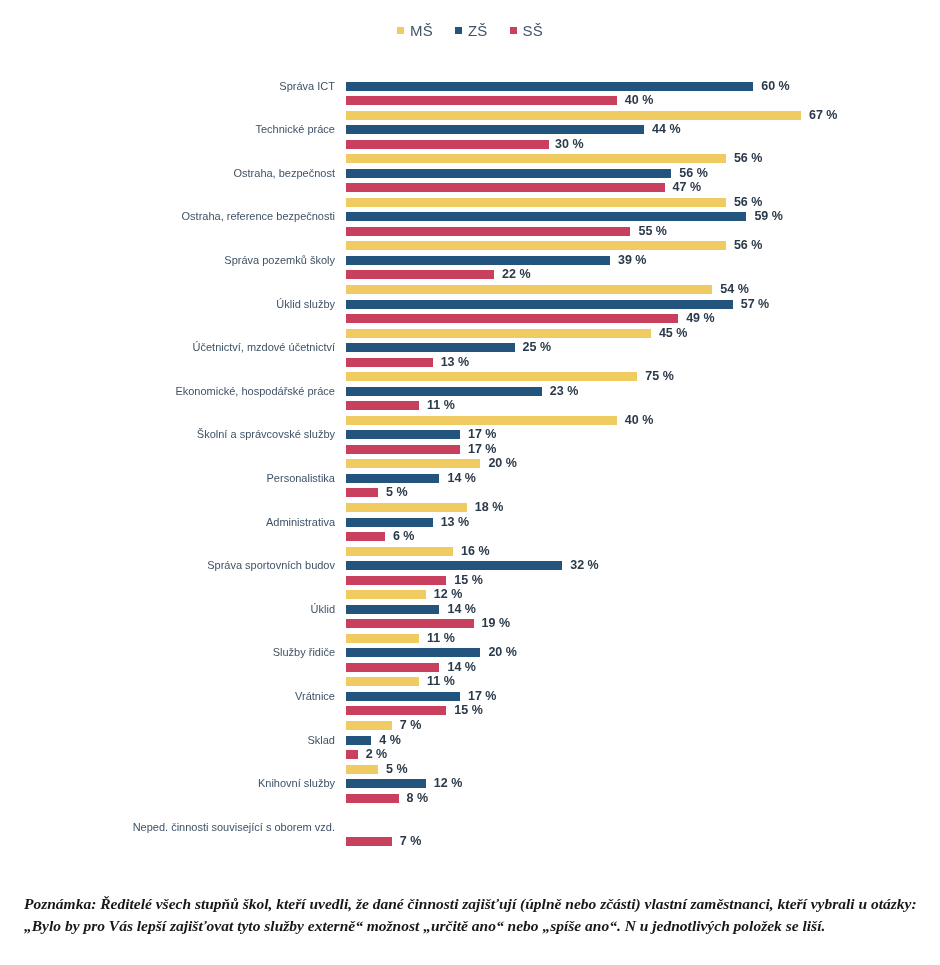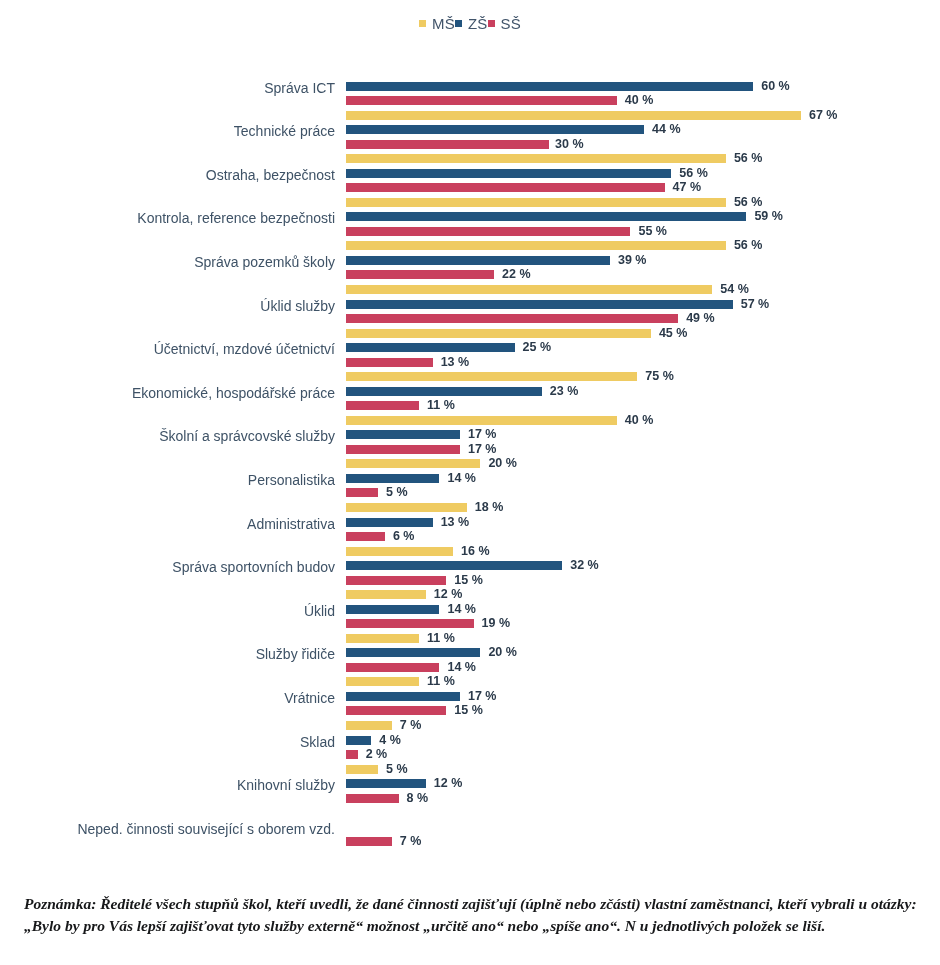--- a/index.html
+++ b/index.html
@@ -18,21 +18,22 @@
 
   
   #legend {
     position: absolute;
     left: 0;
     top: 8px;
     width: 940px;
     height: 30px;
     display: flex;
     justify-content: center;
-    align-items: center;
+    align-items: flex-end;
+    gap: 22px;
   }
   .legend-item {
     display: flex;
     align-items: center;
     gap: 6px;
   }
   .legend-swatch {
     width: 7px;
     height: 7px;
     display: block;
@@ -56,21 +57,21 @@
     position: absolute;
     left: 0;
     width: 940px;
     height: 43px;
   }
   .cat-label {
     position: absolute;
     left: 0;
     width: 335px;
     text-align: right;
-    font-size: 14px;
+    font-size: 11px;
     color: #3e5266;
     white-space: nowrap;
     line-height: 1;
   }
   .bar-row {
     position: absolute;
     left: 345px;
     height: 11px;
   }
   .bar {
@@ -159,21 +160,21 @@
       <div class="bar-row" style="top: 14.5px; width: 327.36px;">
         <div class="bar" style="width: 327.36px; background: rgb(34, 84, 126);"></div>
         <span class="bar-value" style="left: 334.36px;">56 %</span>
       </div>
       <div class="bar-row" style="top: 29px; width: 320.54px;">
         <div class="bar" style="width: 320.54px; background: rgb(201, 64, 94);"></div>
         <span class="bar-value" style="left: 327.54px;">47 %</span>
       </div>
     </div>
     <div class="group" style="top: 130.8px;">
-      <div class="cat-label" style="top: 14.5px;">Kontrola, reference bezpečnosti</div>
+      <div class="cat-label" style="top: 14.5px;">Ostraha, reference bezpečnosti</div>
       <div class="bar-row" style="top: 0px; width: 381.92px;">
         <div class="bar" style="width: 381.92px; background: rgb(239, 203, 98);"></div>
         <span class="bar-value" style="left: 388.92px;">56 %</span>
       </div>
       <div class="bar-row" style="top: 14.5px; width: 402.38px;">
         <div class="bar" style="width: 402.38px; background: rgb(34, 84, 126);"></div>
         <span class="bar-value" style="left: 409.38px;">59 %</span>
       </div>
       <div class="bar-row" style="top: 29px; width: 286.44px;">
         <div class="bar" style="width: 286.44px; background: rgb(201, 64, 94);"></div>

